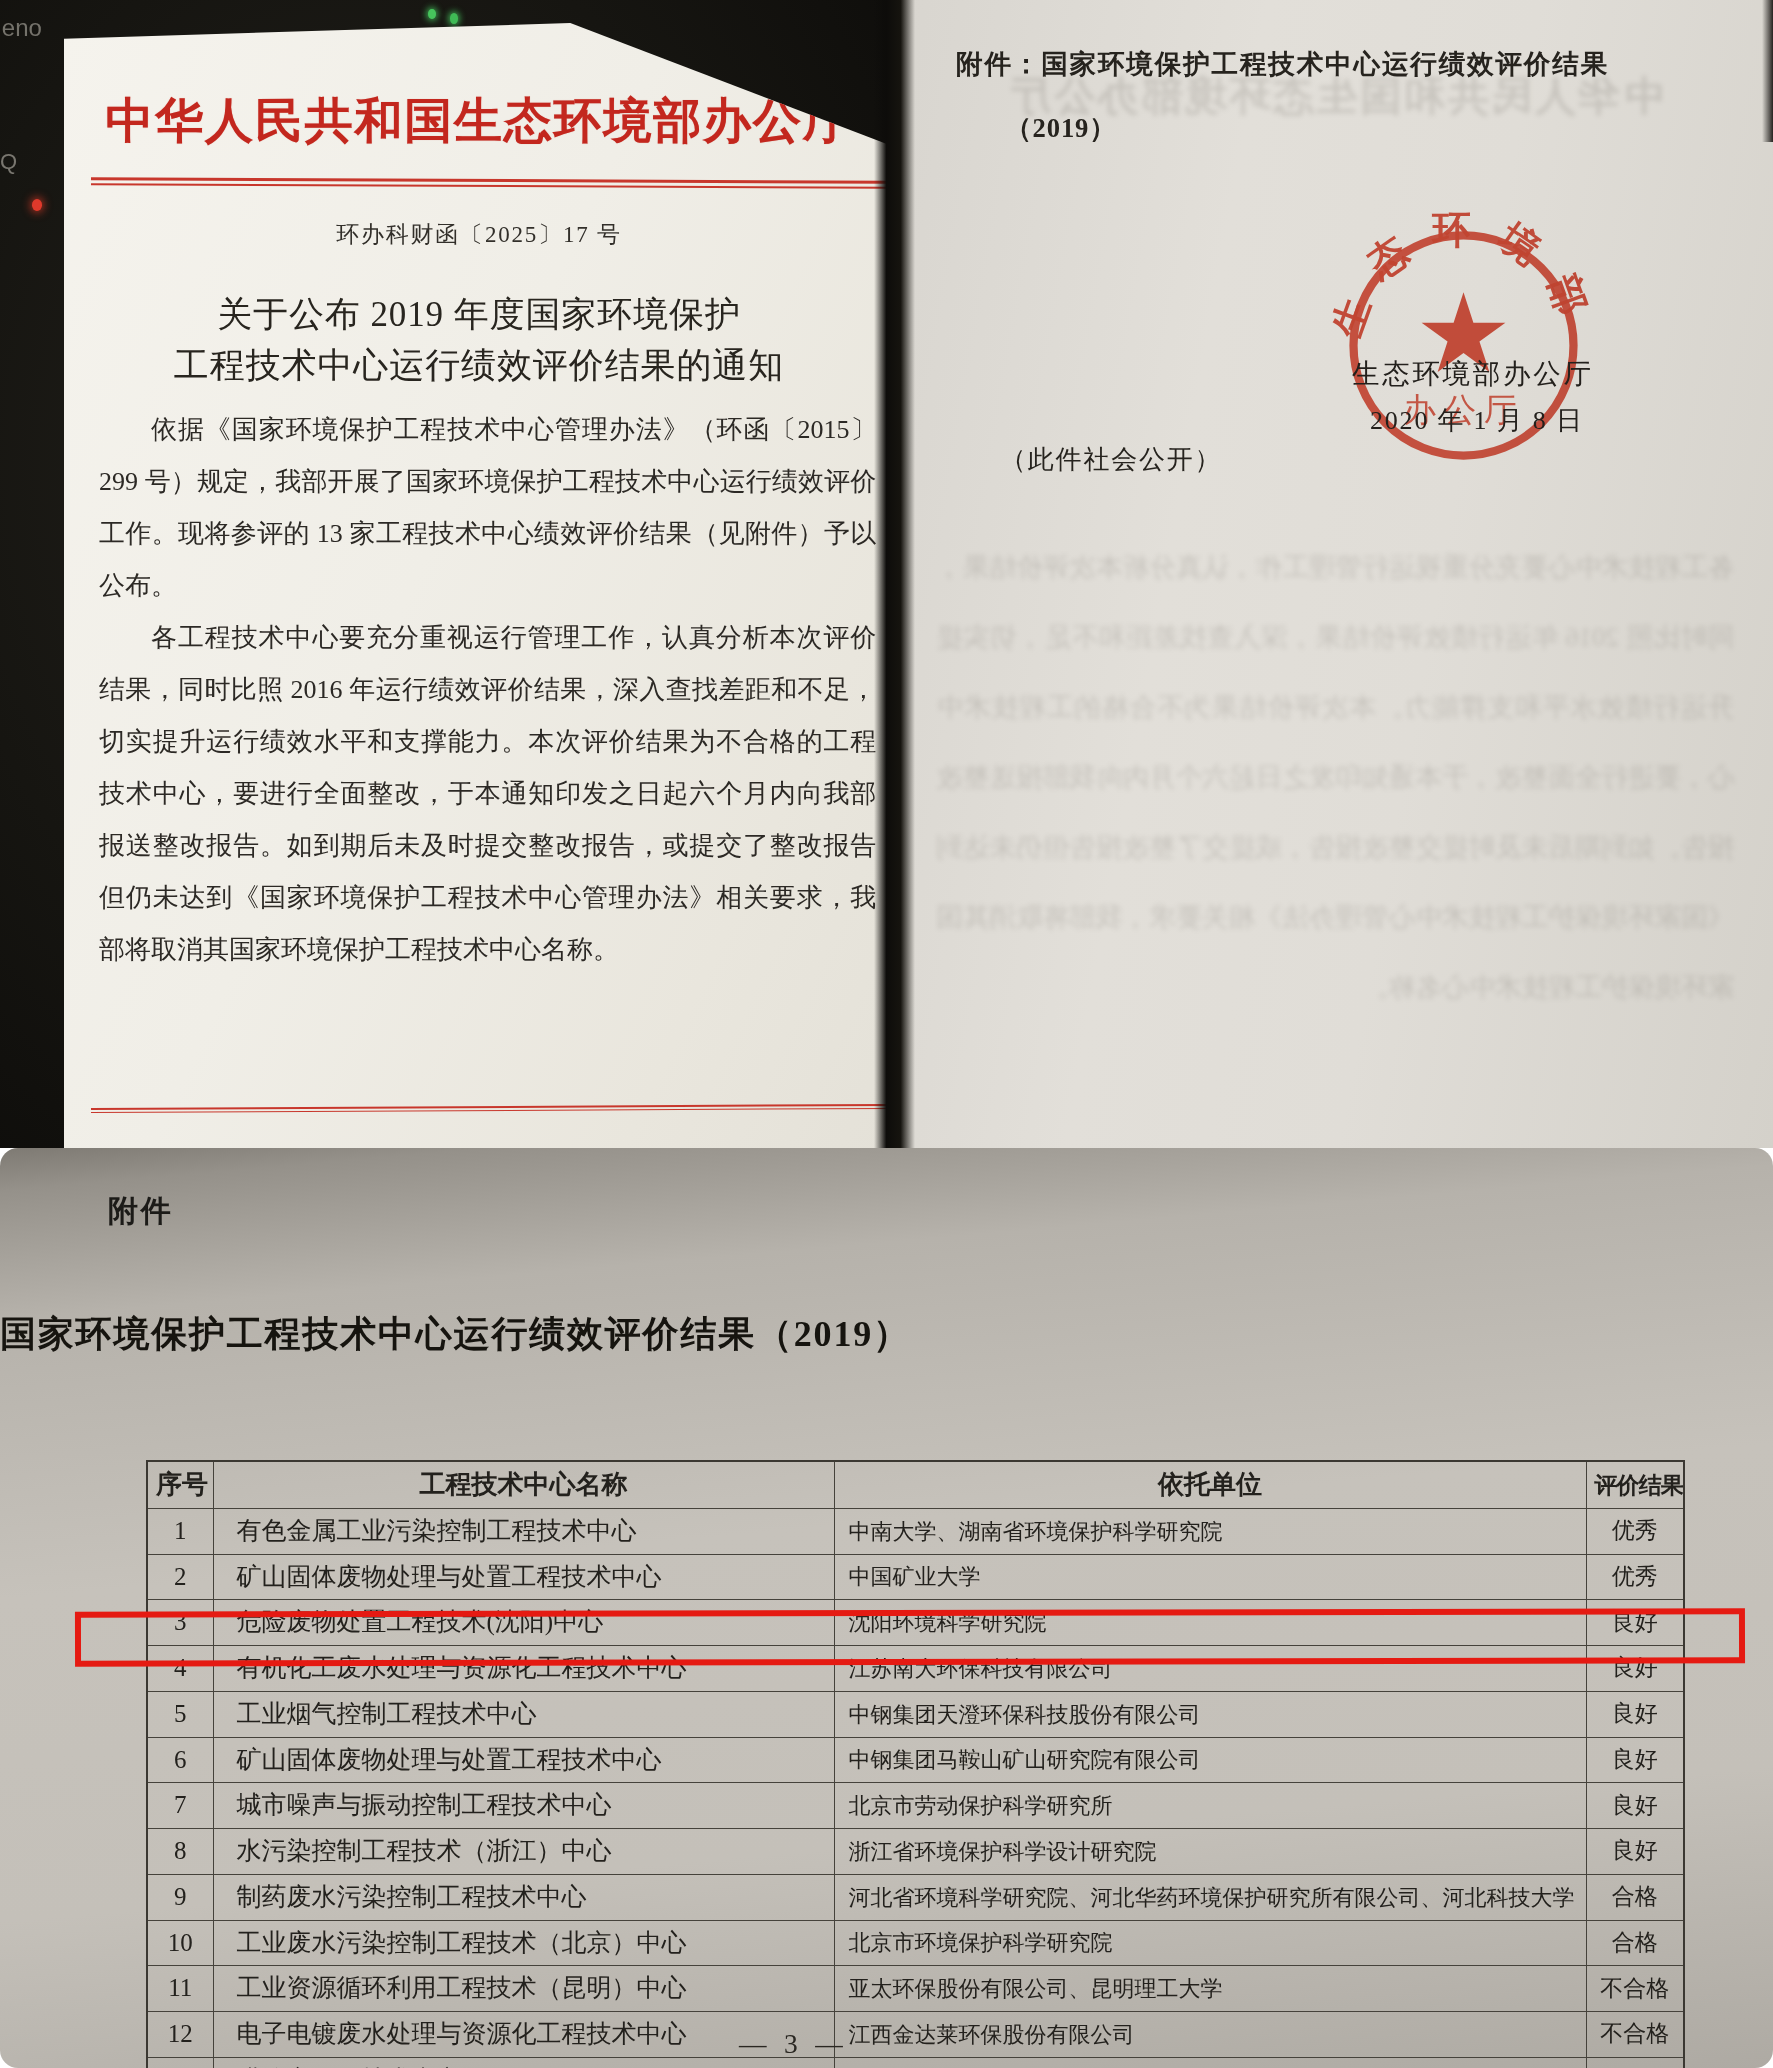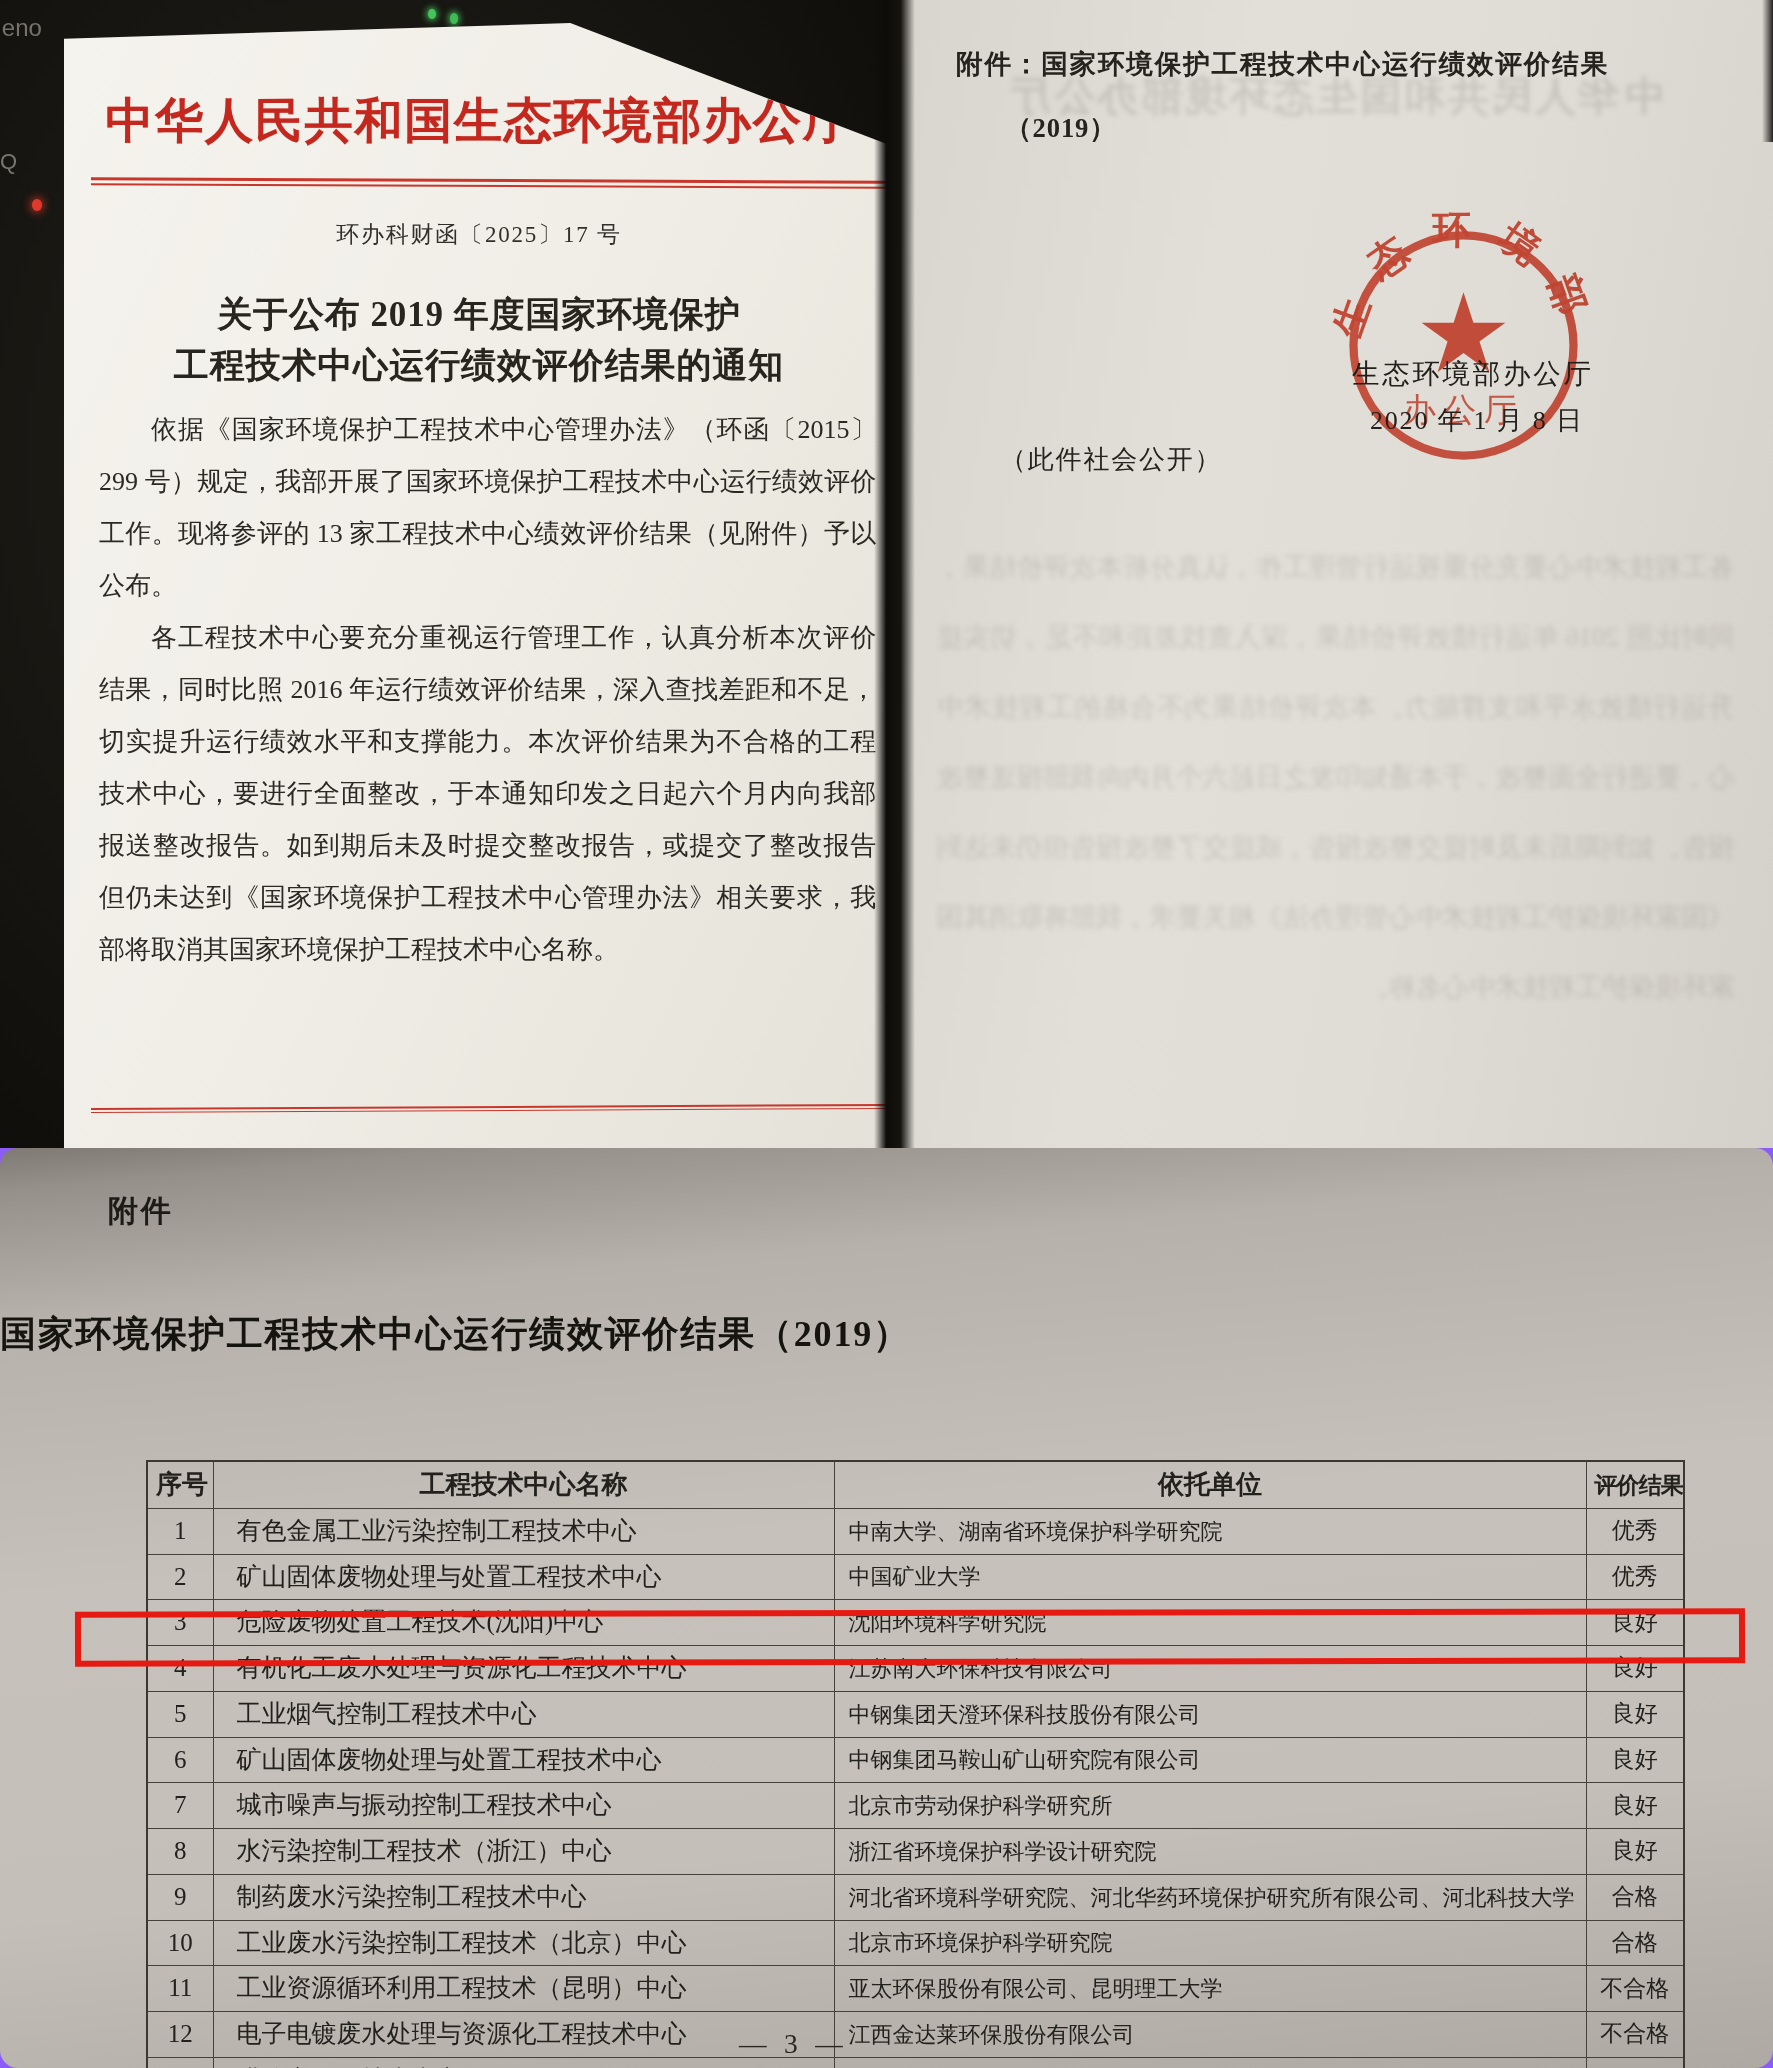--- a/index.html
+++ b/index.html
@@ -1,16 +1,16 @@
 <!DOCTYPE html>
 <html style="font-size:14px"><head>
 <meta charset="utf-8">
 <style>
   html,body{margin:0;padding:0;background:#0e0d0b;}
-  .canvas{position:relative;width:1773px;height:2069px;overflow:hidden;background:#8b5cf6;
+  .canvas{position:relative;width:1773px;height:2069px;overflow:hidden;background:#ffffff;
           font-family:"Liberation Serif","DejaVu Serif",serif;}
 
   
   .photo-left{position:absolute;left:0;top:0;width:887px;height:1148px;
     background:radial-gradient(ellipse at 40% 40%, #23211c 0%, #161511 55%, #0c0b09 100%);}
   .lp-logo{position:absolute;left:1.8px;top:14px;color:#8d8a82;font-size:24px;
     font-family:"Liberation Sans",sans-serif;opacity:.8;}
   .lp-q{position:absolute;left:0px;top:149px;color:#9a978f;font-size:22px;
     font-family:"Liberation Sans",sans-serif;opacity:.75;}
   .red-led{position:absolute;left:32px;top:199px;width:9.8px;height:11.5px;border-radius:50%;
@@ -24,21 +24,21 @@
     background:linear-gradient(115deg,#f5f3ed 0%,#f0eee7 45%,#e9e6dd 80%,#e4e1d8 100%);
     clip-path:polygon(0 1.4%,61% 0,100% 11%,100% 100%,0 100%);}
   .doc-header{position:absolute;left:0;top:66px;width:100%;text-align:center;
     font-size:48px;font-weight:700;letter-spacing:1.8px;color:#c3271e;
     text-shadow:0 0 0.9px rgba(195,39,30,.4);}
   .red-rule-top{position:absolute;left:26.6px;right:5.3px;top:156px;height:8px;
     border-top:3.5px solid #c8372c;border-bottom:2.7px solid #c8372c;transform:rotate(.25deg);}
   .doc-number{position:absolute;left:0;top:196px;width:100%;text-align:center;
     font-size:23px;letter-spacing:1.8px;color:#322f2a;}
   .doc-title{position:absolute;left:0;top:266px;width:100%;text-align:center;
-    font-size:35px;font-weight:700;line-height:51px;letter-spacing:0.9px;color:#28251f;}
+    font-size:35px;font-weight:400;line-height:51px;letter-spacing:0.9px;color:#28251f;}
   .doc-body{position:absolute;left:35px;right:17.7px;top:381px;
     font-size:26px;line-height:52px;color:#2c2925;text-align:justify;}
   .doc-body p{margin:0;}
   .doc-body p.indent{text-indent:2em;}
   .red-rule-bottom{position:absolute;left:26.6px;right:5.3px;top:1083px;height:5.3px;
     border-top:2.7px solid #c8372c;border-bottom:1.8px solid #c8372c;transform:rotate(-.3deg);}
 
   
   .photo-right{position:absolute;left:887px;top:0;width:887px;height:1148px;
     background:linear-gradient(100deg,#d8d5cf 0%,#e2dfd9 35%,#e0ddd7 60%,#d4d1ca 100%);}

